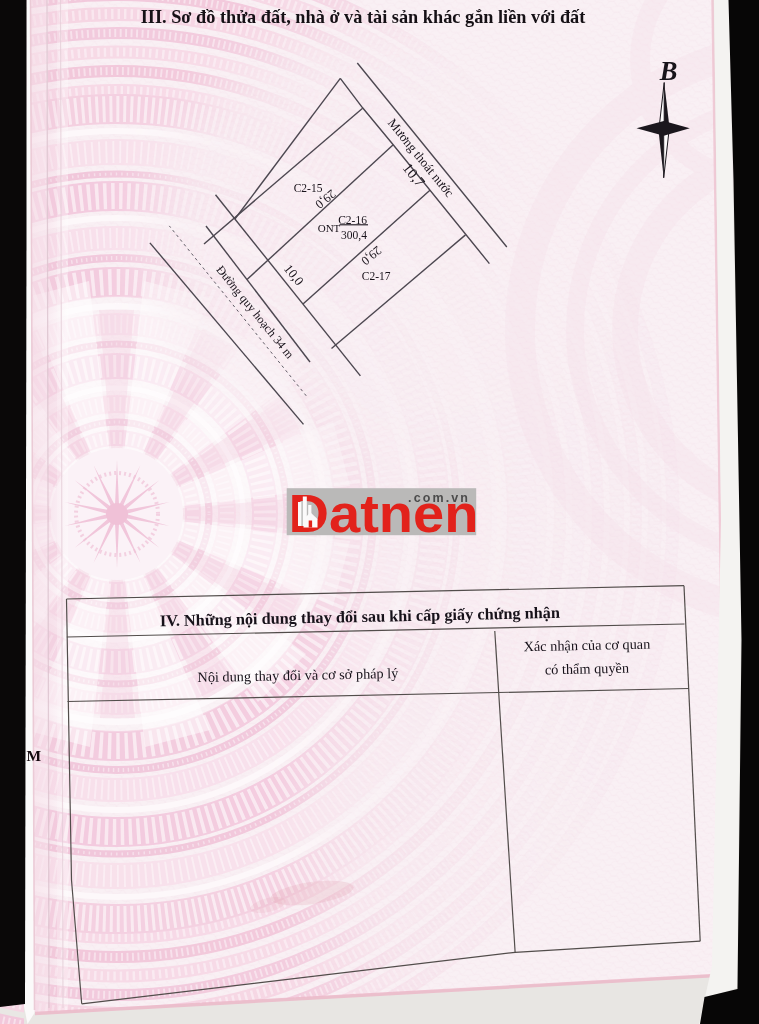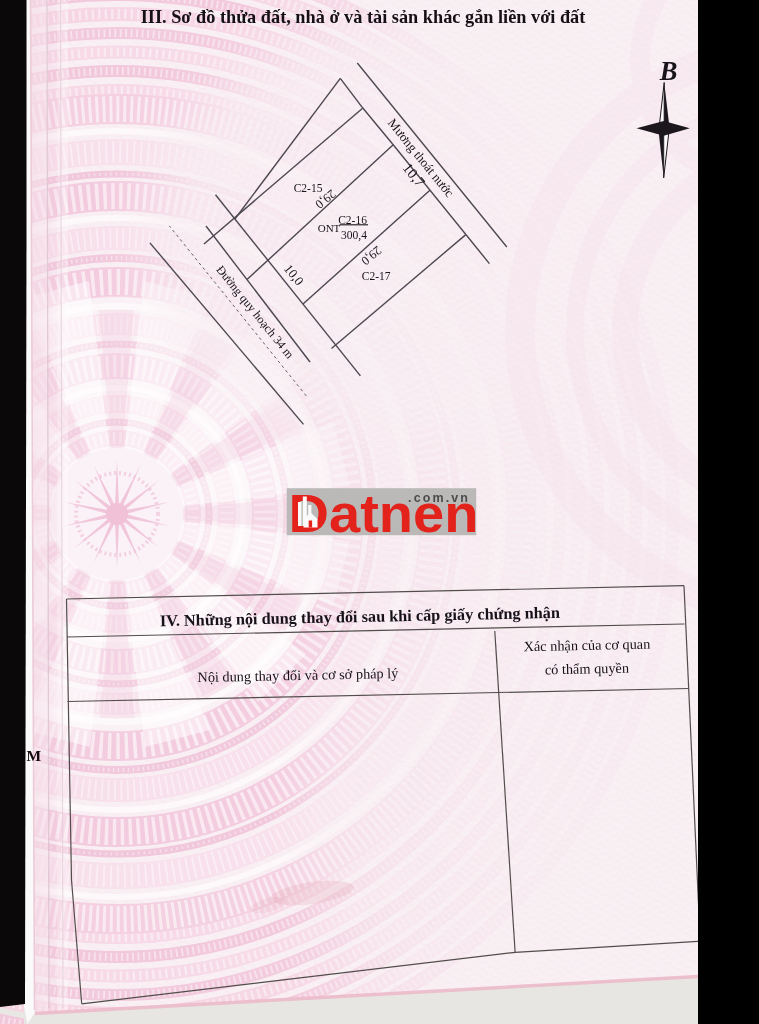--- a/index.html
+++ b/index.html
@@ -1,16 +1,16 @@
 <!DOCTYPE html>
 <html><head>
 <meta charset="utf-8">
 <style>
 html,body{margin:0;padding:0;background:#000;}
-#page{position:relative;width:698px;height:1024px;overflow:hidden;background:#1d4ed8;}
+#page{position:relative;width:759px;height:1024px;overflow:hidden;background:#1d4ed8;}
 svg{display:block}
 text{font-family:"Liberation Serif", serif;}
 </style>
 </head>
 <body>
 <div id="page">
 <svg width="759" height="1024" viewBox="0 0 759 1024" xmlns="http://www.w3.org/2000/svg">
 <defs>
 <pattern id="mesh1" width="10" height="7" patternUnits="userSpaceOnUse" patternTransform="rotate(30)">
   <path d="M0,3.5 Q2.5,1 5,3.5 T10,3.5" stroke="#f1d9e5" fill="none" stroke-width="0.8"></path>

